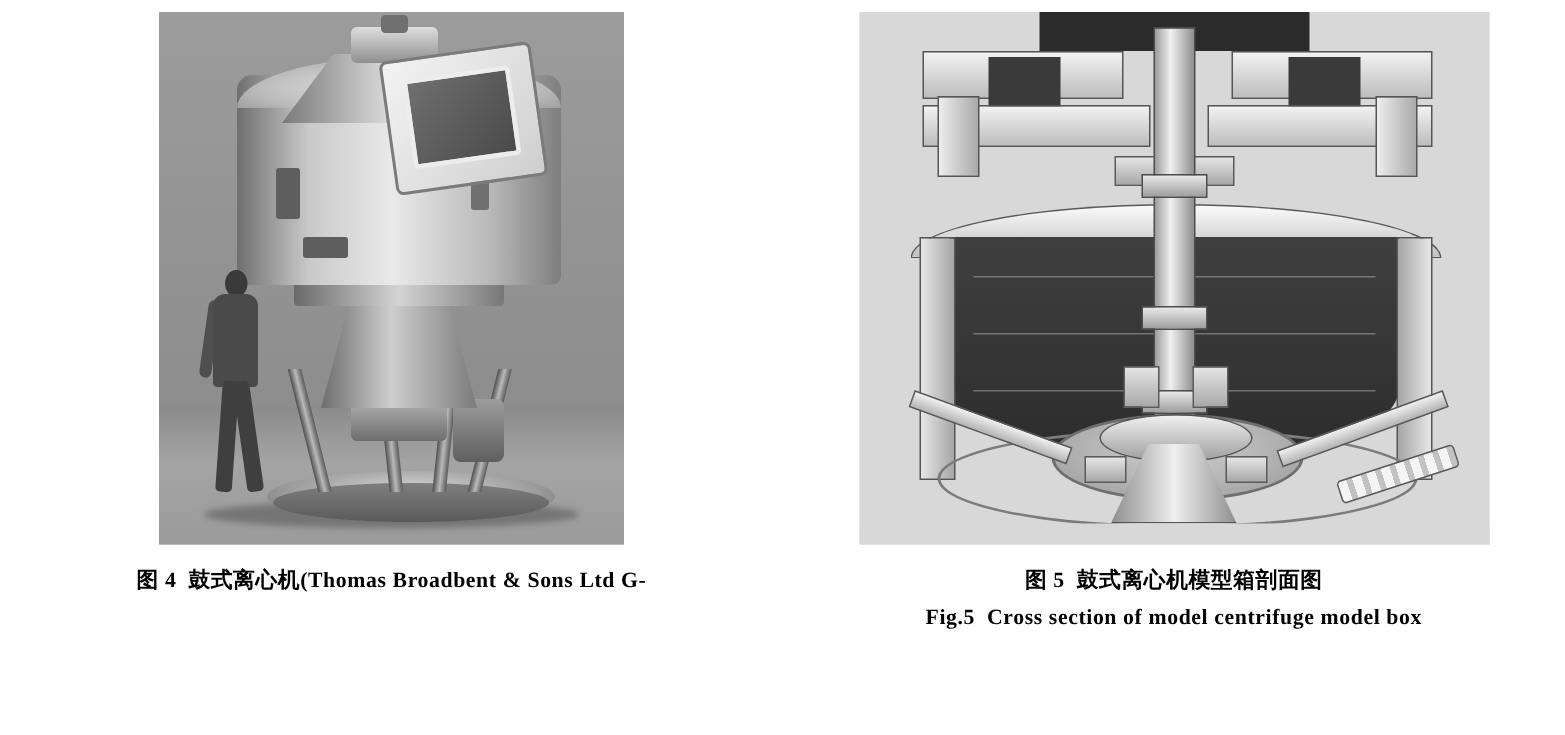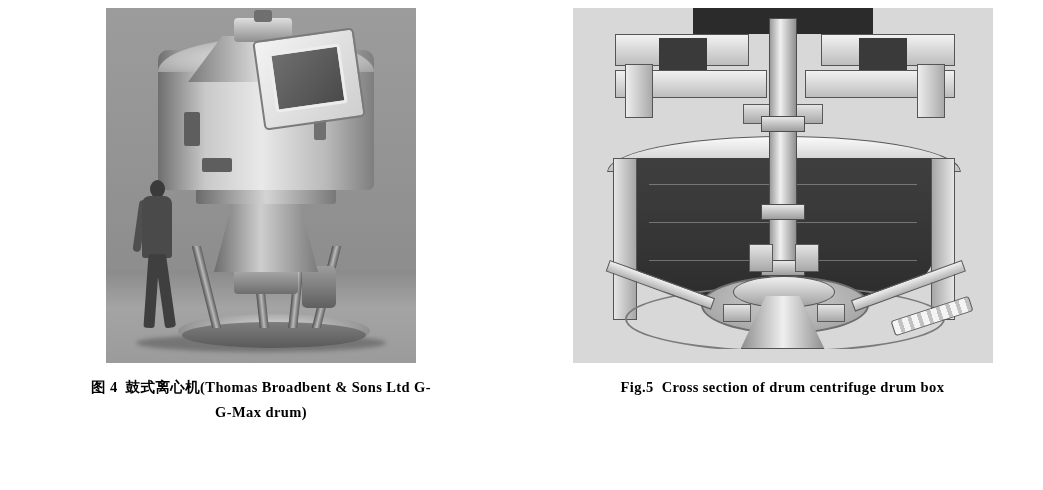--- a/index.html
+++ b/index.html
@@ -435,21 +435,20 @@
       <div class="person-head"></div>
       <div class="person-body"></div>
       <div class="person-leg1"></div>
       <div class="person-leg2"></div>
     </div>
 
     <div class="caption" id="caption-left">
       <span class="cn">
         <span class="lbl">图 4</span><span>鼓式离心机(Thomas Broadbent &amp; Sons Ltd G-</span>
       </span>
-      <span class="en">G-Max drum)</span>
     </div>
   </div>
 
   <div class="figure-block" id="figure-right">
 
     <div class="image-frame" id="frame-right">
       <div class="cad-bg"></div>
       <div class="cad-dark-top"></div>
 
       <div class="beam beam-top-left"></div>
@@ -487,19 +486,22 @@
       <div class="small-block sb5"></div>
       <div class="small-block sb6"></div>
 
       <div class="arm-left"></div>
       <div class="arm-right"></div>
       <div class="cyl-right"></div>
       <div class="cad-footer-strip"></div>
     </div>
 
     <div class="caption" id="caption-right">
+      <span class="cn">
+        <span class="lbl">图 5</span><span>鼓式离心机模型箱剖面图</span>
+      </span>
       <span class="en">
-        <span class="lbl">Fig.5</span><span>Cross section of drum centrifuge drum box</span>
+        <span class="lbl">Fig.5</span><span>Cross section of model centrifuge model box</span>
       </span>
     </div>
   </div>
 
 </div>
 
 </body></html>

